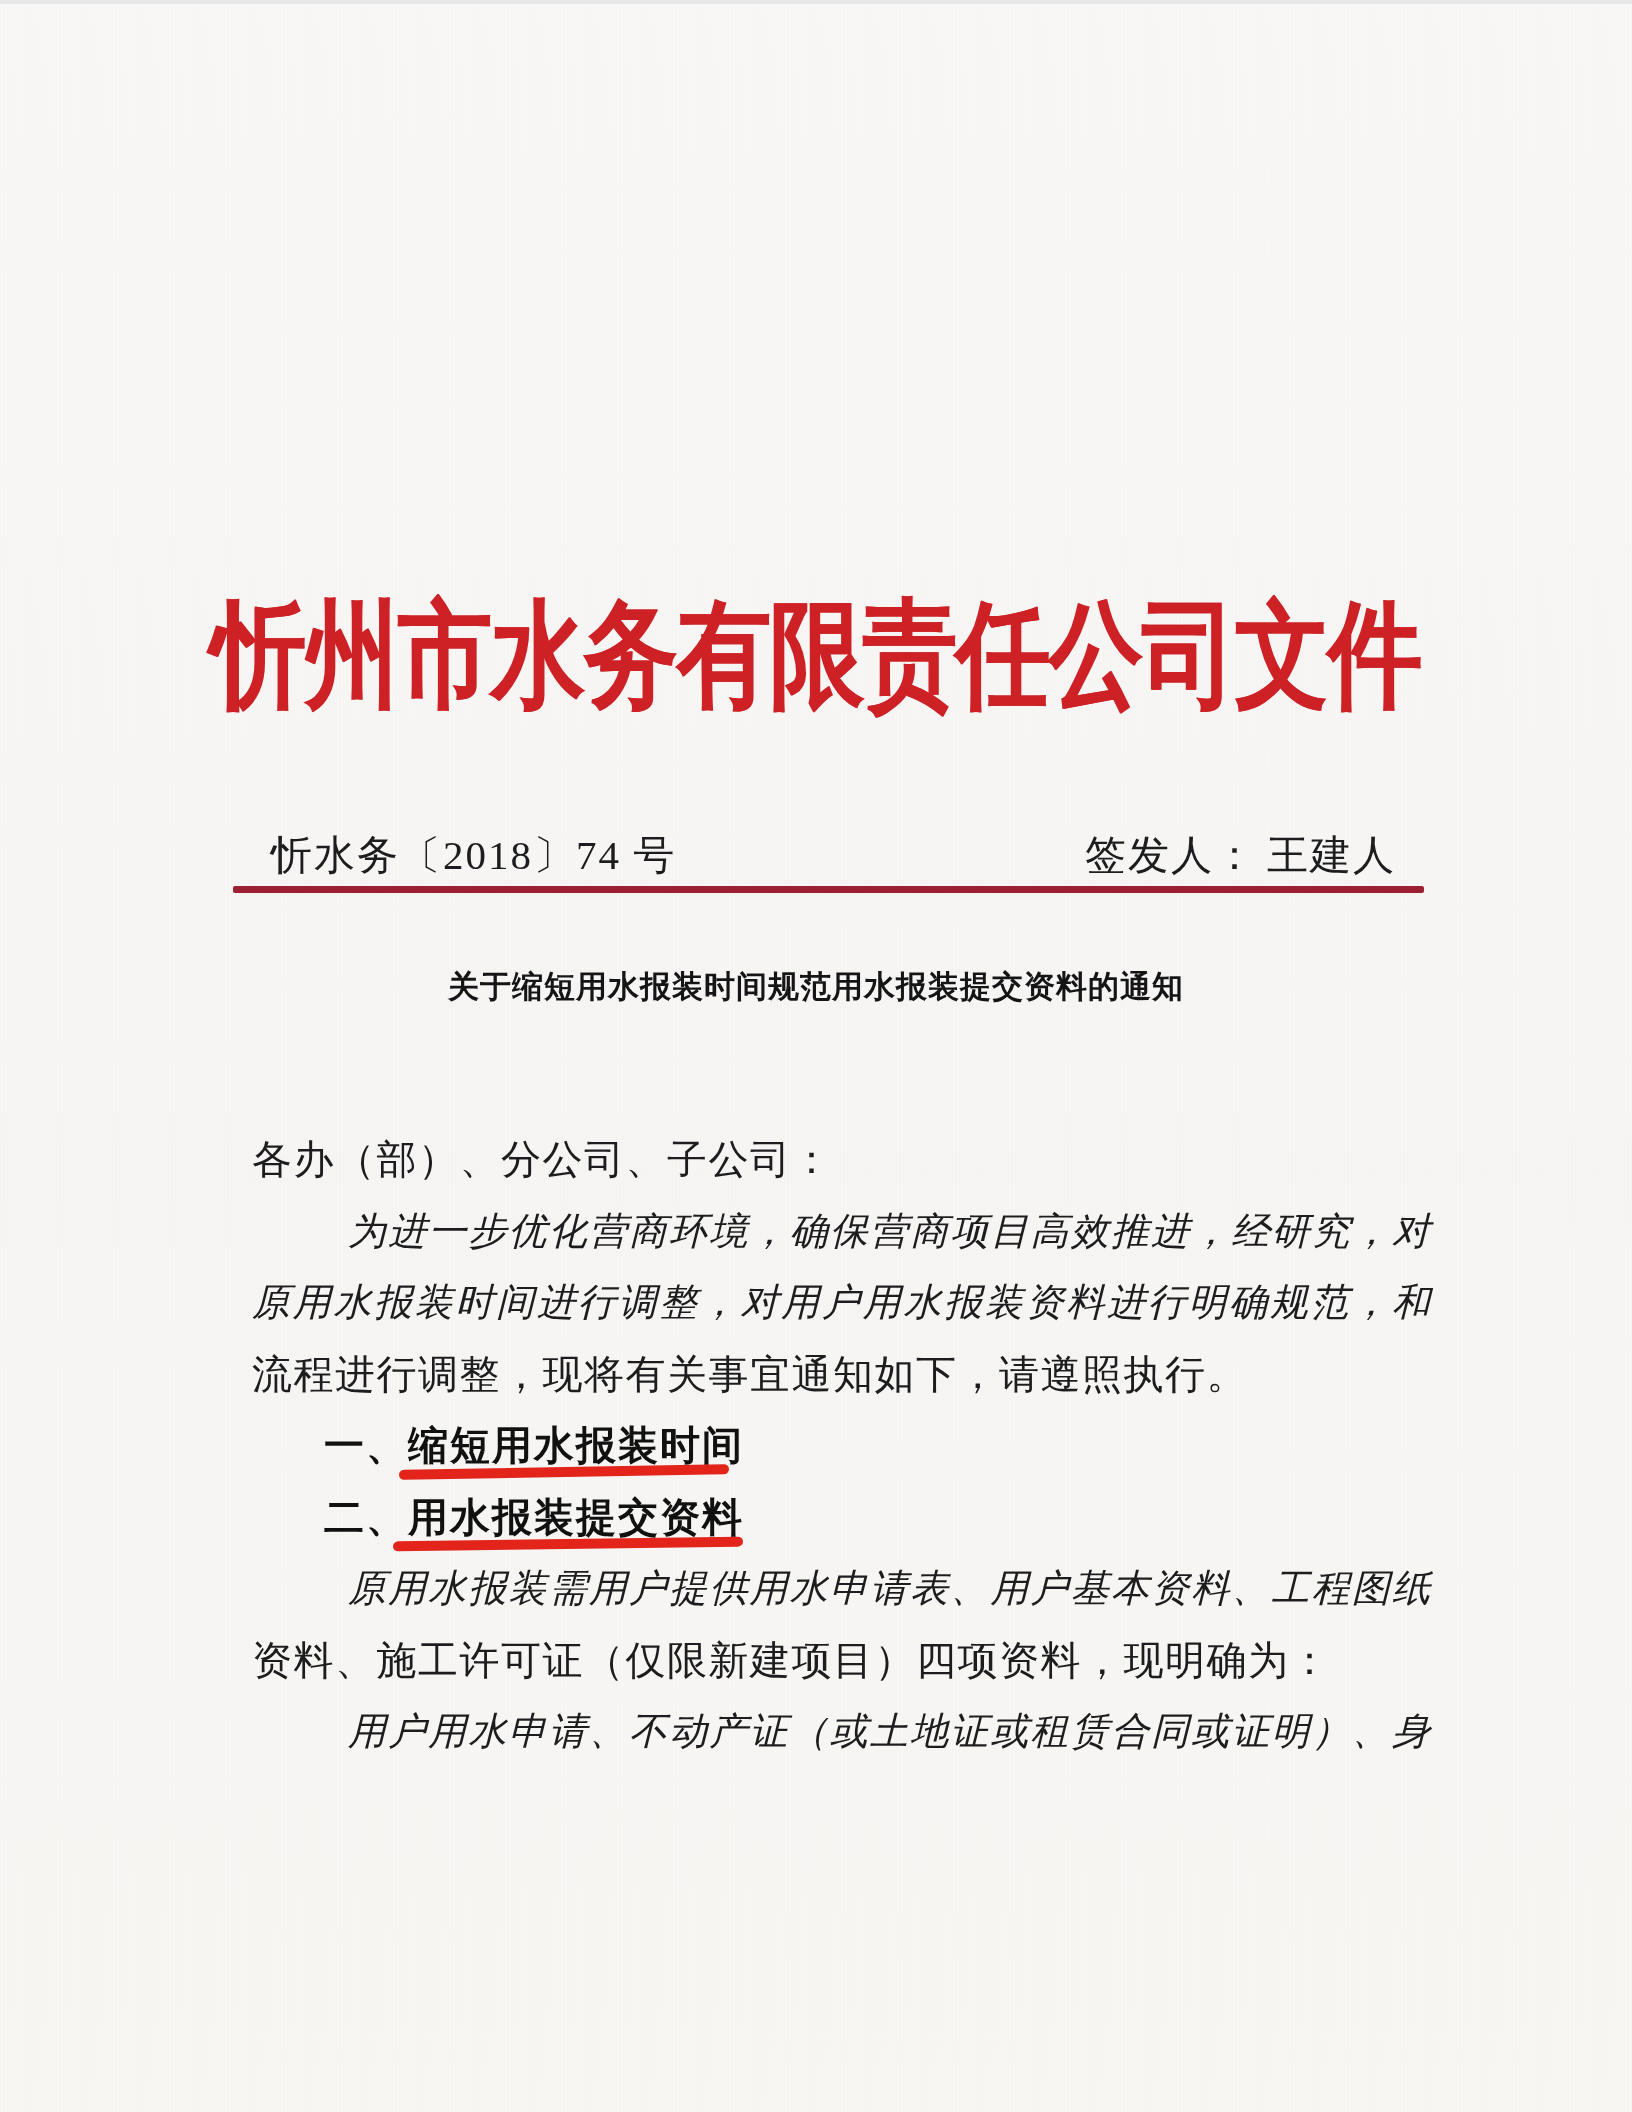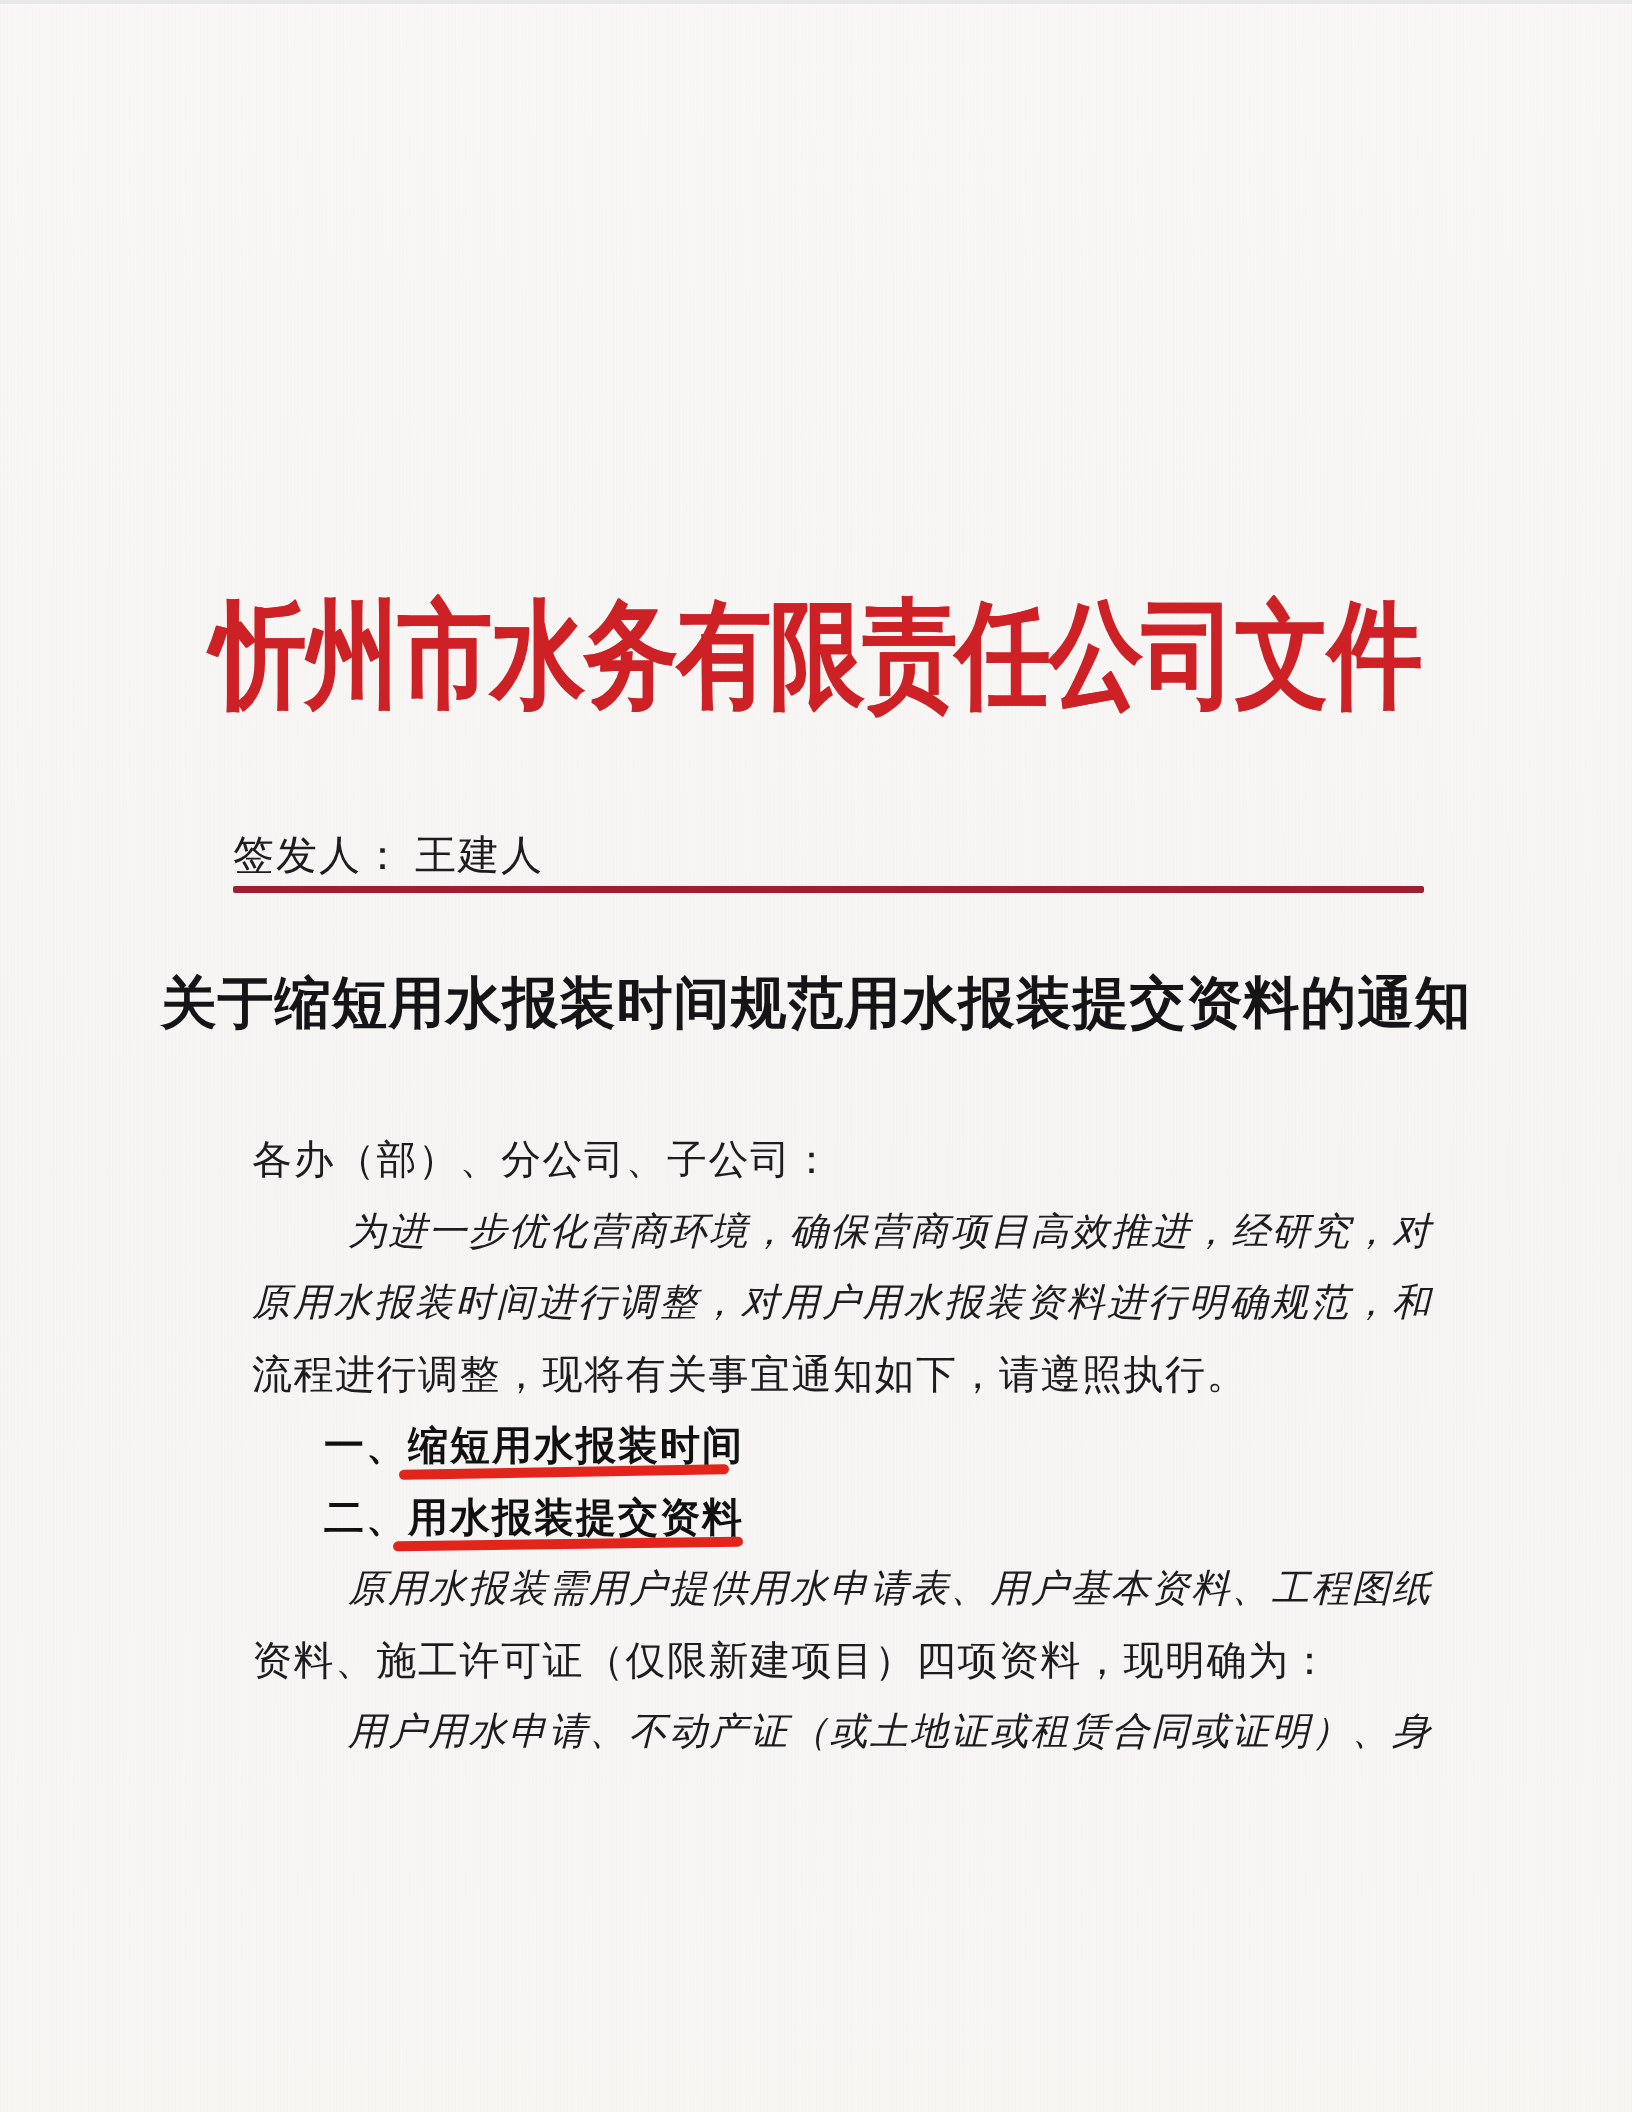--- a/index.html
+++ b/index.html
@@ -65,21 +65,21 @@
     border-radius: 2px;
   }
 
   
   .doc-title {
     position: absolute;
     top: 962px;
     left: 0;
     width: 100%;
     text-align: center;
-    font-size: 56px;
+    font-size: 31px;
     font-weight: bold;
     letter-spacing: 1px;
     color: #151517;
     white-space: nowrap;
   }
 
   
   .body-block {
     position: absolute;
     top: 1120px;
@@ -121,20 +121,21 @@
   .redline.r2 { left: 141px; width: 350px; transform: rotate(-0.8deg); }
 </style>
 </head>
 <body>
 
 <div class="page">
 
   <div class="letterhead">忻州市水务有限责任公司文件</div>
 
   <div class="meta-row">
+    <span class="meta-left">忻水务〔2018〕74 号</span>
     <span class="meta-right">
       <span>签发人：</span><span class="issuer-name">王建人</span>
     </span>
   </div>
 
   <div class="red-rule"></div>
 
   <div class="doc-title">关于缩短用水报装时间规范用水报装提交资料的通知</div>
 
   <div class="body-block">

